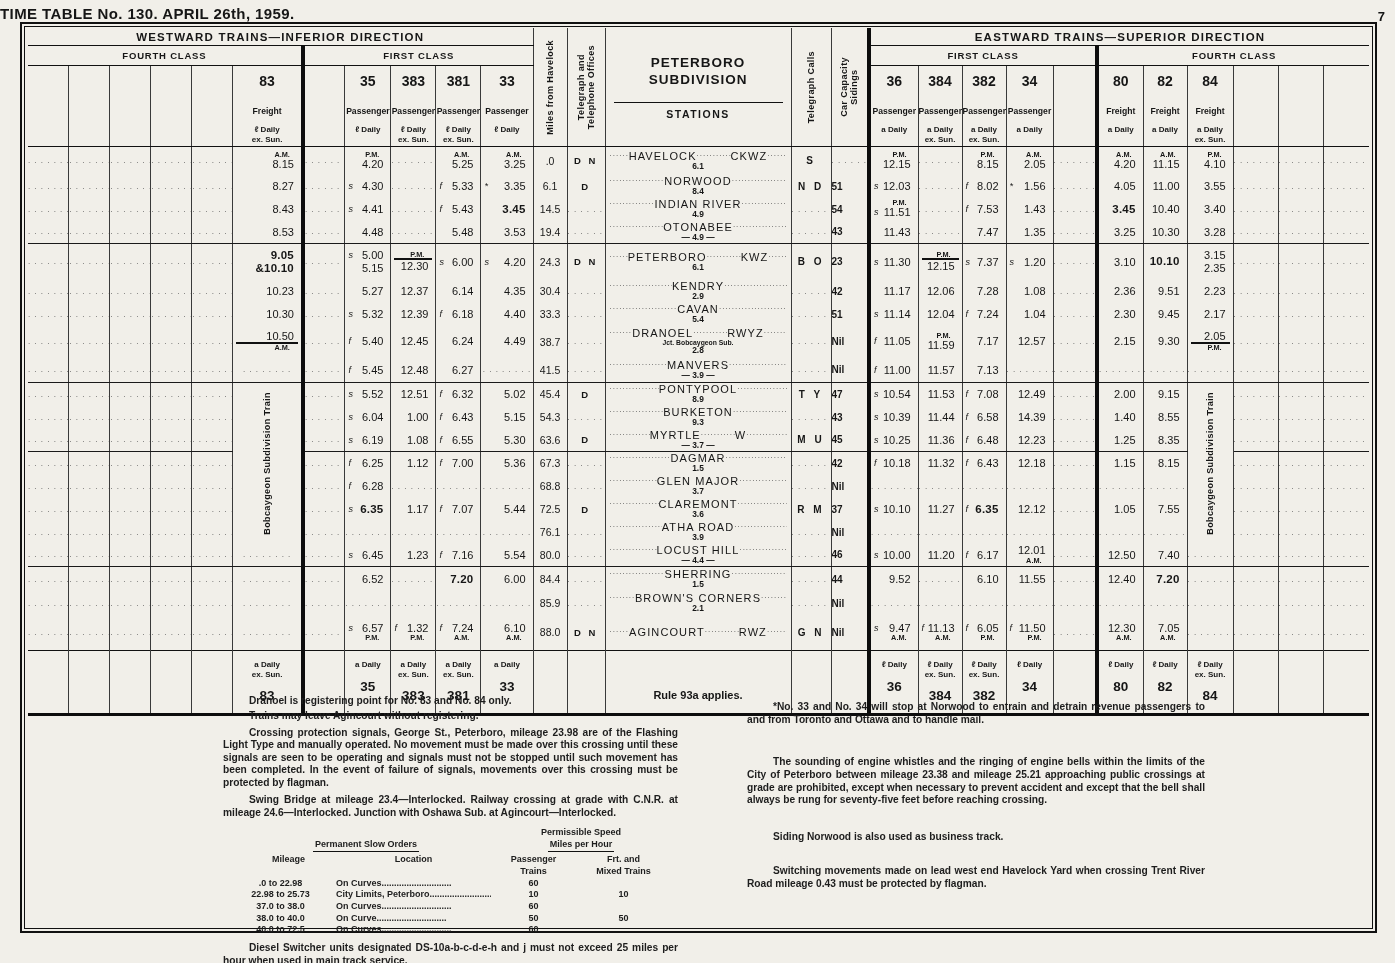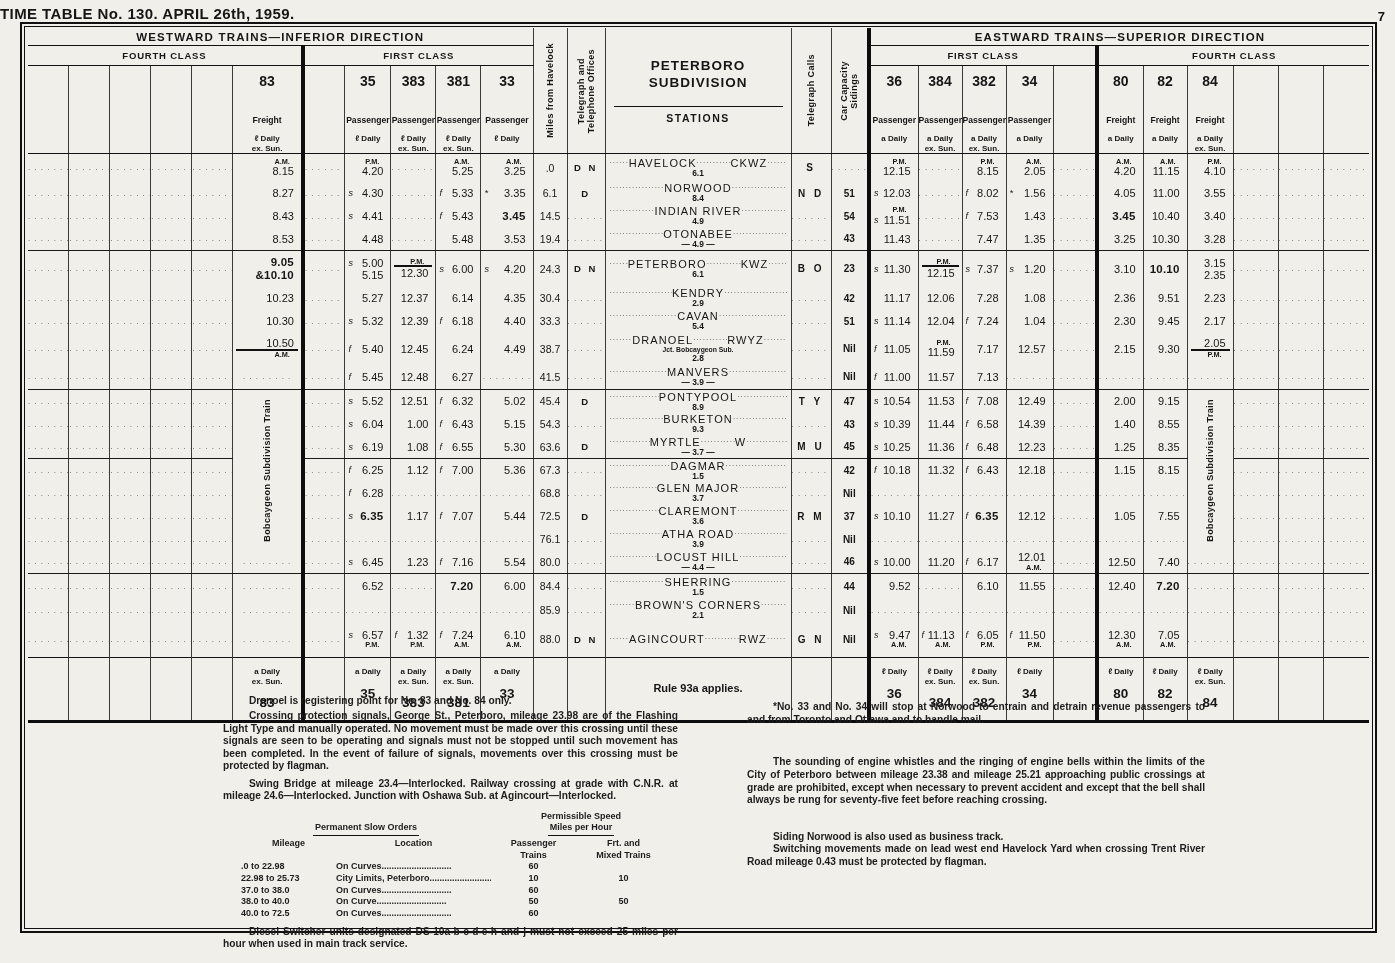--- a/index.html
+++ b/index.html
@@ -10,21 +10,21 @@
   table.tt{border-collapse:collapse;table-layout:fixed;width:1341px;margin:1px auto 0}
   table.tt td{border-right:1px solid #3a3a3a;padding:0;overflow:hidden;vertical-align:middle}
   table.tt td:last-child{border-right:none}
   td.bL{border-left:4px solid #0d0d0d !important}
   tr.dir td{height:17px;font-weight:700;font-size:11.5px;letter-spacing:1.2px;text-align:center;border-bottom:1.5px solid #111;vertical-align:middle}
   tr.cls td{height:19px;font-weight:700;font-size:9.5px;letter-spacing:.8px;text-align:center;border-bottom:1px solid #111;vertical-align:middle}
   tr.thdr td{height:80px;border-bottom:1.5px solid #111;text-align:center;vertical-align:top}
   td.midh{border-bottom:1.5px solid #111 !important;text-align:center;vertical-align:middle}
   .vlab{writing-mode:vertical-rl;transform:rotate(180deg);font-size:9px;font-weight:700;letter-spacing:.4px;margin:0 auto;white-space:pre-line;line-height:1.15}
   .tno{font-weight:700;font-size:14px;margin-top:7px}
-  .ttype{font-size:8.6px;font-weight:700;margin-top:26px}
+  .ttype{font-size:8.6px;font-weight:700;margin-top:17px}
   .tdaily{font-size:8px;font-weight:700;margin-top:9px;line-height:1.2}
   .subt{font-weight:700;font-size:13.5px;letter-spacing:1px;line-height:1.25;margin-top:4px}
   .hrline{border-top:1px solid #111;margin:14px 8px 5px}
   .stlab{font-weight:700;font-size:10.5px;letter-spacing:1.5px;margin-bottom:3px}
   
   .dots{text-align:center;color:#444;font-size:8px;letter-spacing:1px;overflow:hidden;white-space:nowrap}
   .dots:before{content:". . . . . . . ."}
   .tc{font-size:11px}
   .lab{font-size:7.3px;font-weight:700;text-align:right;padding-right:11px;line-height:1}
   .tv{position:relative;text-align:right;padding-right:7px;line-height:1.12}
@@ -37,45 +37,45 @@
   .ld,.md,.rd{flex:1;overflow:hidden;color:#3c3c3c;font-weight:400;letter-spacing:1px;font-size:8px;transform:translateY(-1px)}
   .ld:before,.md:before,.rd:before{content:"......................."}
   .md{flex:0 1 34px}
   .jct{font-size:6.8px;font-weight:700;text-align:center;line-height:1.1}
   .dist{font-size:8.4px;font-weight:700;text-align:center;line-height:1.15}
   tr.sep .dist:before{content:"— "}
   tr.sep .dist:after{content:" —"}
   .mc{font-size:10.5px;text-align:center}
   .oc{font-size:9.5px;font-weight:700;text-align:center;letter-spacing:2.5px}
   .cc{font-size:10px;font-weight:700;letter-spacing:3px;text-align:center}
-  .sc{font-size:10px;font-weight:700;text-align:center}
+  .sc{font-size:10px;font-weight:700;}
   tr.sep td{border-bottom:1.4px solid #1a1a1a}
   .vcell{text-align:center;vertical-align:middle}
   tr.foot td{height:62px;border-top:1.5px solid #111;border-bottom:3px solid #0d0d0d;text-align:center;vertical-align:top}
   .fdaily{font-size:8px;font-weight:700;margin-top:9px;line-height:1.2}
   .fno{font-size:13.5px;font-weight:700;margin-top:9px}
-  .rule{font-weight:700;font-size:11px;margin-top:24px;text-align:center}
+  .rule{font-weight:700;font-size:11px;margin-top:38px;text-align:center}
   
   .notes{position:absolute;font-weight:700;color:#1d1d1d}
   .notesL{left:198px;top:668px;width:455px;font-size:10.2px;line-height:1.22}
   .notesR{left:722px;top:674px;width:458px;font-size:10.2px;line-height:1.24}
   .notes p{margin:0;text-align:justify}
   .notes p.ind{text-indent:26px}
   
   .soWrap{margin:8px 0 6px 18px;width:430px;font-size:9px;line-height:1.3;font-weight:700}
   .soHead{display:grid;grid-template-columns:250px 85px 95px;text-align:center}
   .soTitle{align-self:end}
   .soTitle span{display:inline-block;border-bottom:1px solid #111;padding:0 2px 1px}
   .soSpeed{grid-column:2 / span 2}
   .soSpeed span{display:inline-block;border-bottom:1px solid #111;padding:0 2px 1px}
   .soCols{display:grid;grid-template-columns:95px 155px 85px 95px;text-align:center;margin-top:2px}
   .soRow{display:grid;grid-template-columns:95px 155px 85px 95px;text-align:center}
   .soLoc{text-align:left;overflow:hidden;white-space:nowrap}
   .soLoc:after{content:"............................"}
-  .soMil{text-align:left;padding-right:16px}
+  .soMil{text-align:center;padding-right:16px}
 </style>
 </head>
 <body>
 
 <div class="page-title">TIME TABLE No. 130.  APRIL 26th, 1959.</div>
 <div class="page-num">7</div>
 
 <div class="frame">
   <table class="tt">
       <colgroup id="cg">
@@ -1933,20 +1933,21 @@
           </td>
           <td></td>
           <td></td>
           <td></td>
         </tr>
       </tbody>
   </table>
 
   <div class="notes notesL" id="notesL">
       <p class="ind" style="margin-bottom: 3px;">Dranoel is registering point for No. 83 and No. 84 only.</p>
+      <p class="ind" style="margin-bottom: 4px;">Trains may leave Agincourt without registering.</p>
       <p class="ind" style="margin-bottom: 5px;">Crossing protection signals, George St., Peterboro, mileage 23.98 are of the Flashing Light Type and manually operated. No movement must be made over this crossing until these signals are seen to be operating and signals must not be stopped until such movement has been completed. In the event of failure of signals, movements over this crossing must be protected by flagman.</p>
       <p class="ind" style="margin-bottom: 2px;">Swing Bridge at mileage 23.4—Interlocked.   Railway crossing at grade with C.N.R. at mileage 24.6—Interlocked.   Junction with Oshawa Sub. at Agincourt—Interlocked.</p>
       <div class="soWrap">
         <div class="soHead">
           <div class="soTitle"><span>Permanent Slow Orders</span></div>
           <div class="soSpeed"><div>Permissible Speed</div><span>Miles per Hour</span></div>
         </div>
         <div class="soCols">
           <div style="white-space: pre-line;">Mileage</div>
           <div style="white-space: pre-line;">Location</div>
@@ -1984,16 +1985,16 @@
           <div class="soLoc">On Curves</div>
           <div>60</div>
           <div></div>
         </div>
       </div>
       <p class="ind">Diesel Switcher units designated DS-10a-b-c-d-e-h and j must not exceed 25 miles per hour when used in main track service.</p>
     </div>
   <div class="notes notesR" id="notesR">
       <p class="ind" style="margin-bottom: 30px;">*No. 33 and No. 34 will stop at Norwood to entrain and detrain revenue passengers to and from Toronto and Ottawa and to handle mail.</p>
       <p class="ind" style="margin-bottom: 24px;">The sounding of engine whistles and the ringing of engine bells within the limits of the City of Peterboro between mileage 23.38 and mileage 25.21 approaching public crossings at grade are prohibited, except when necessary to prevent accident and except that the bell shall always be rung for seventy-five feet before reaching crossing.</p>
-      <p class="ind" style="">Siding Norwood is also used as business track.</p>
+      <p class="ind" style="margin-bottom: 22px;">Siding Norwood is also used as business track.</p>
       <p class="ind" style="margin-bottom: 0px;">Switching movements made on lead west end Havelock Yard when crossing Trent River Road mileage 0.43 must be protected by flagman.</p>
     </div>
 </div>
 
 </body></html>

